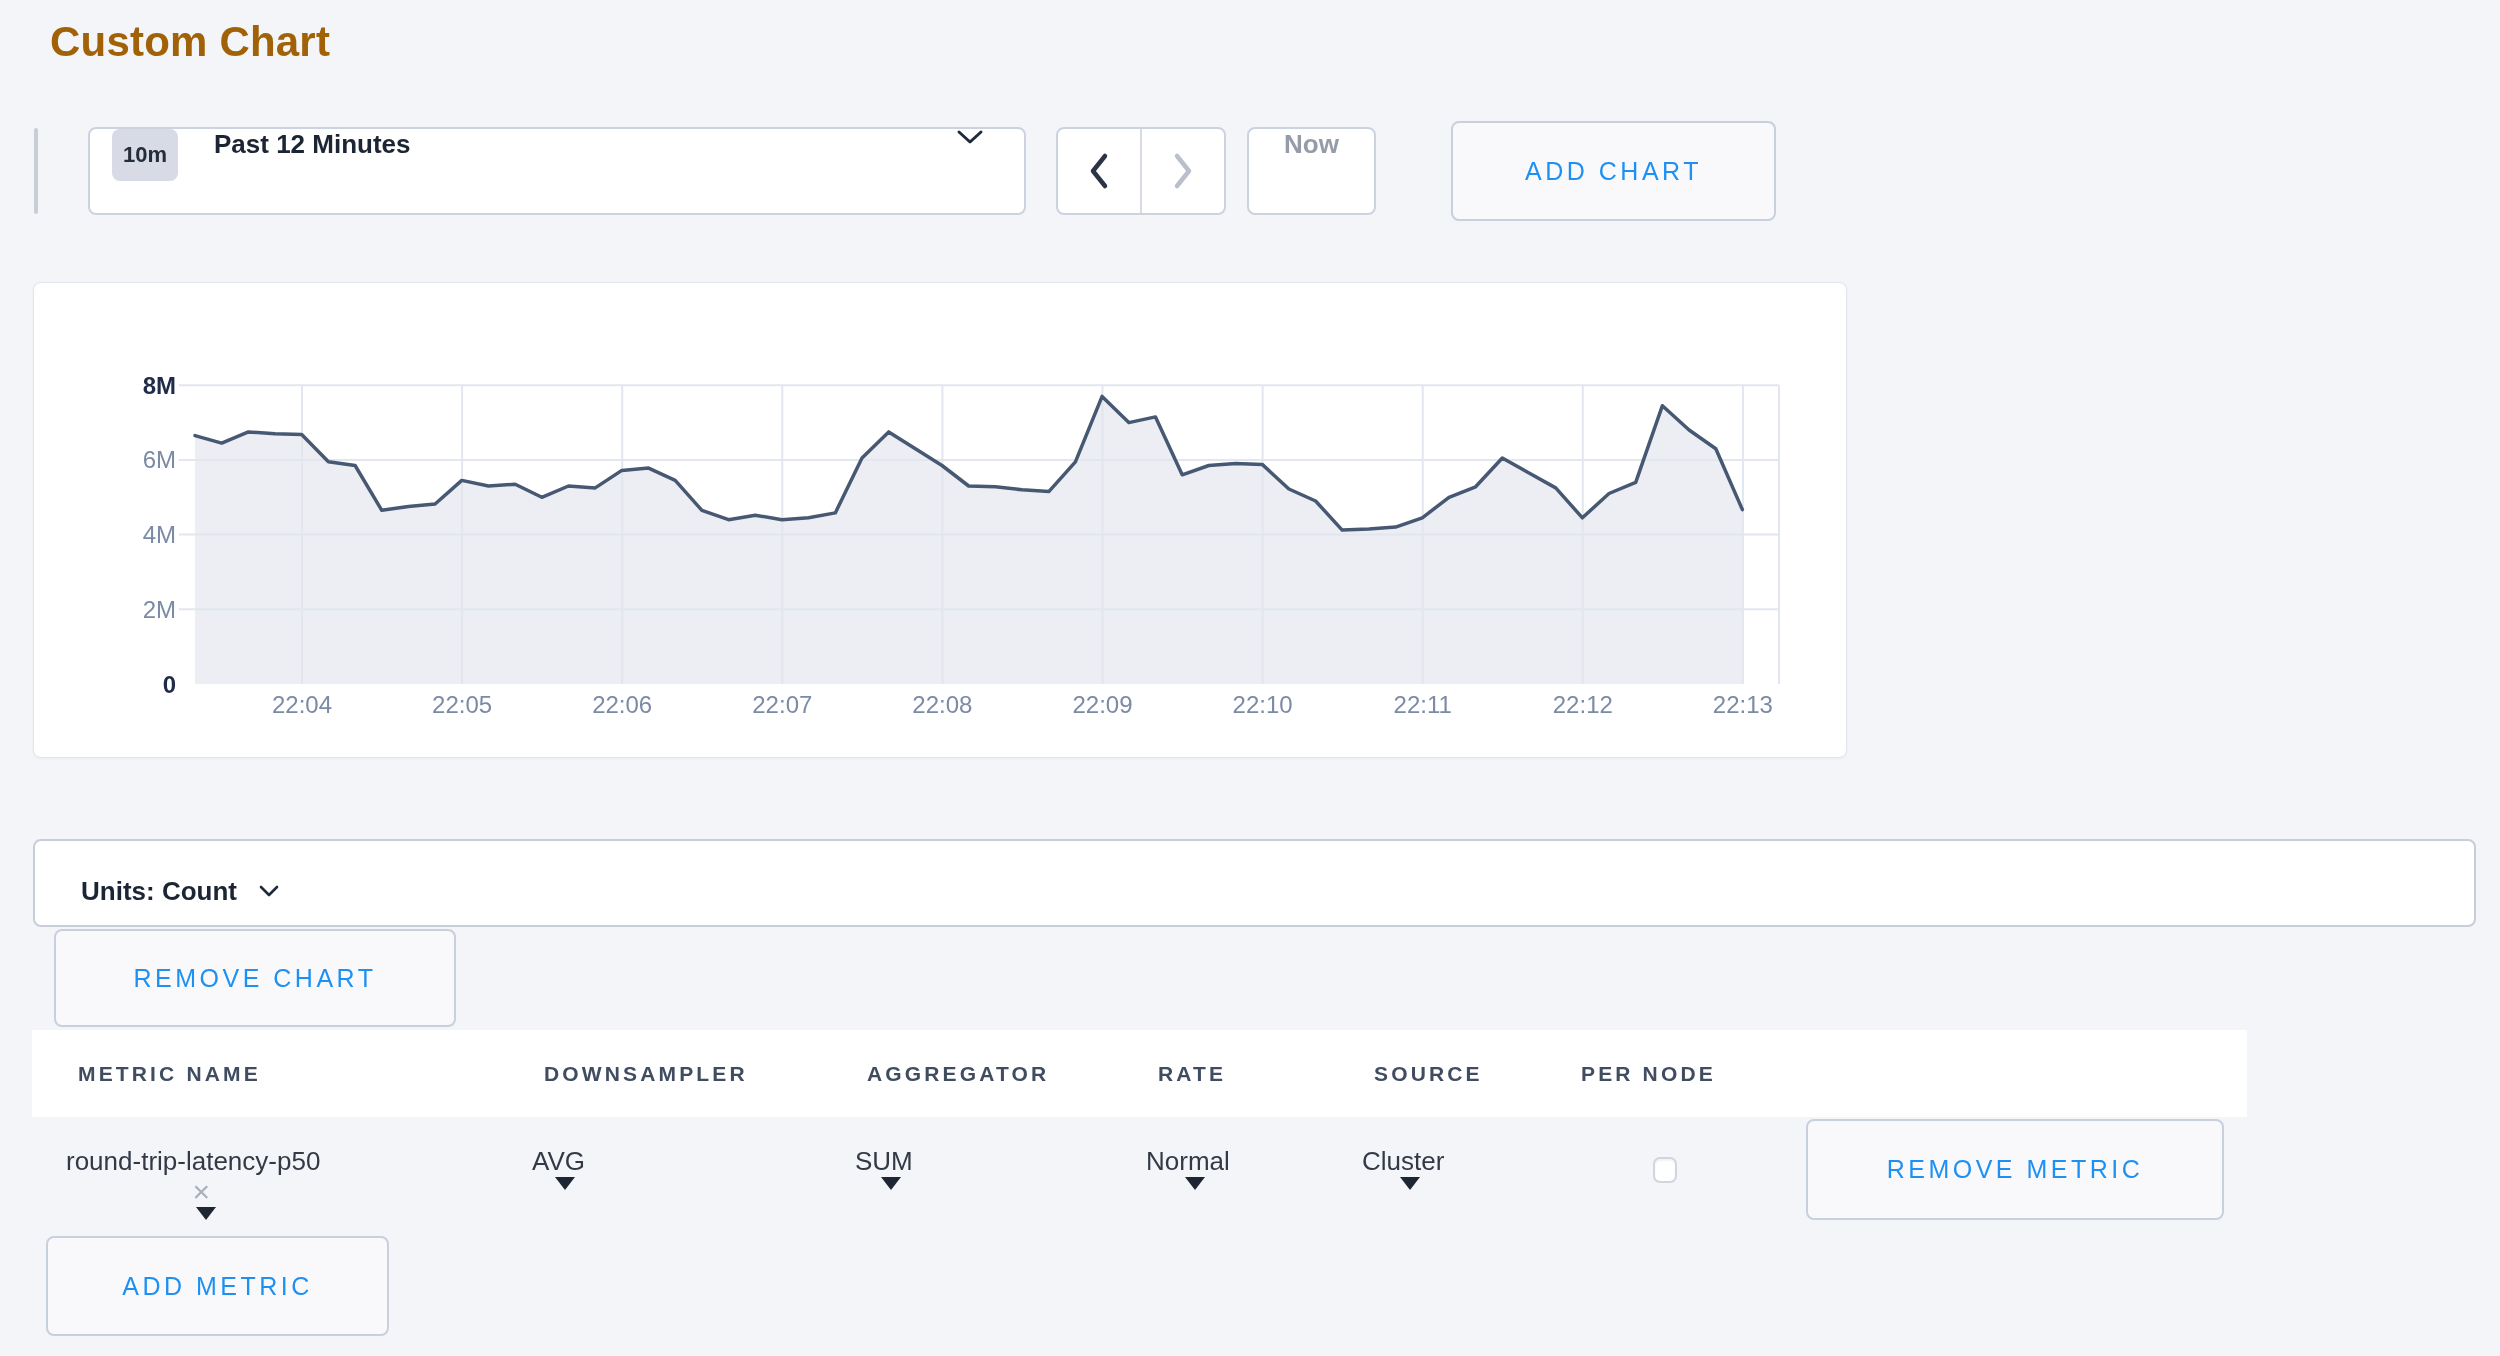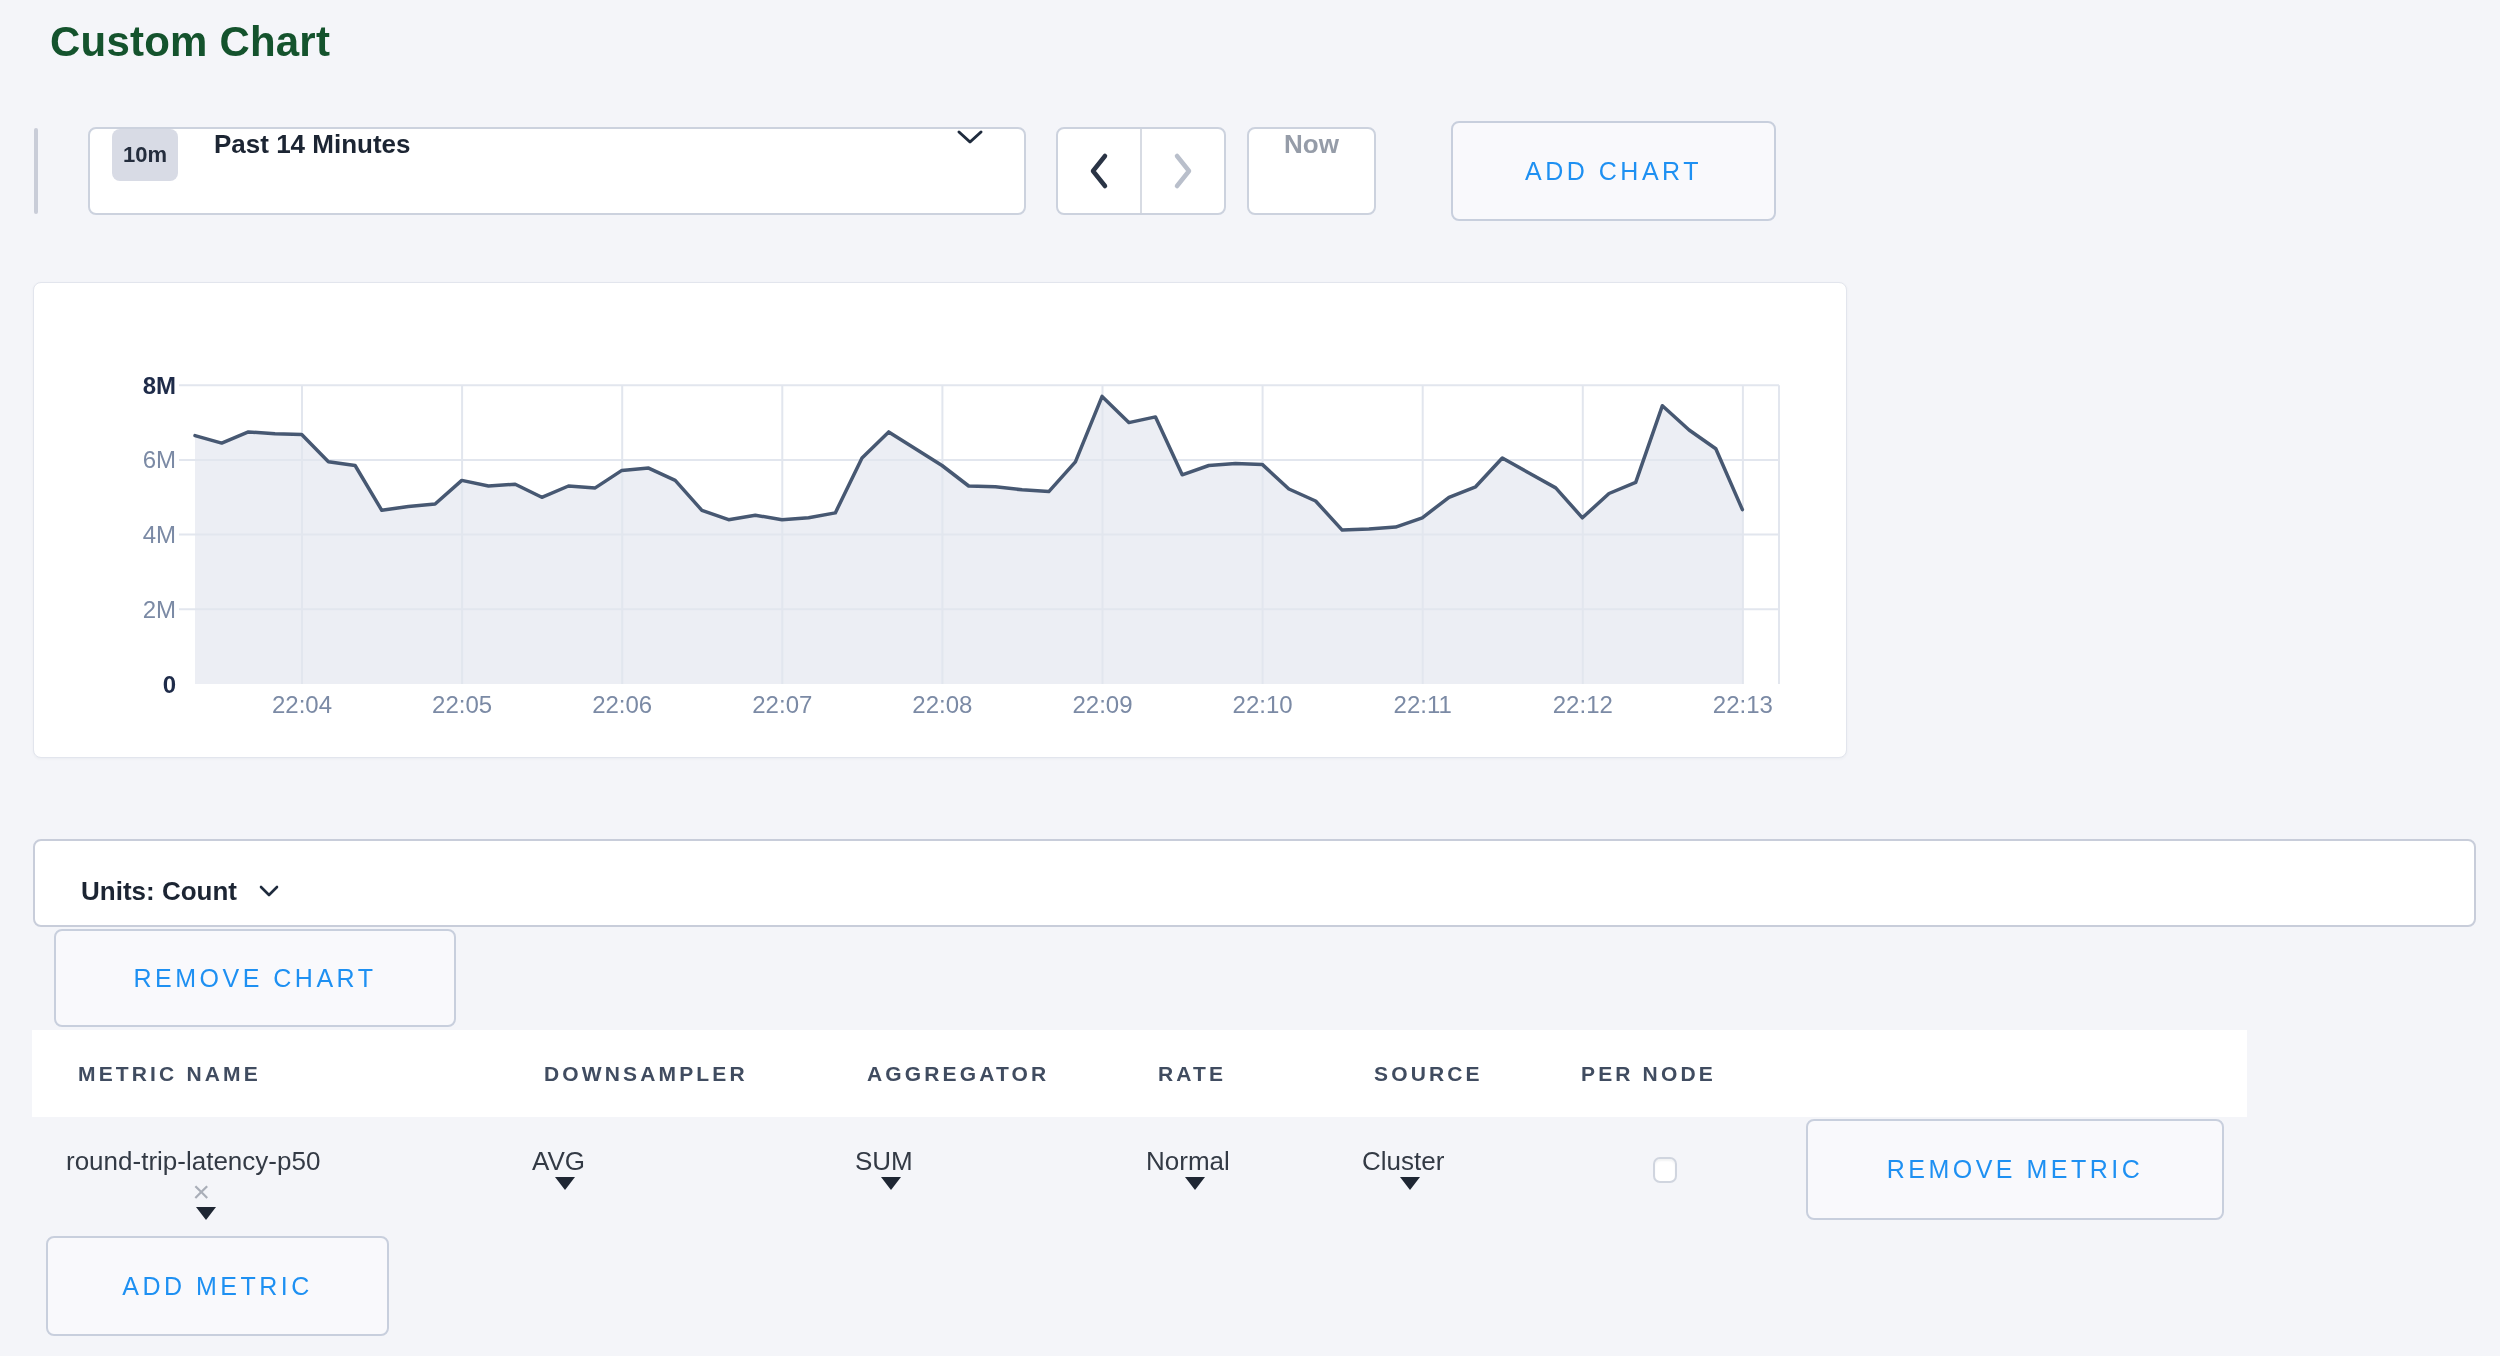--- a/index.html
+++ b/index.html
@@ -1,19 +1,19 @@
 <!DOCTYPE html>
 <html><head>
 <meta charset="utf-8">
 <style>
   html,body{margin:0;padding:0;background:#f4f5f9;}
   #canvas{position:relative;width:2500px;height:1356px;background:#f4f5f9;overflow:hidden;
           font-family:"Liberation Sans","DejaVu Sans",sans-serif;color:#1f2b3d;}
   .abs{position:absolute;box-sizing:border-box;}
-  .page-title{font-size:42px;font-weight:700;color:#14532d;letter-spacing:.2px;}
+  .page-title{font-size:42px;font-weight:700;color:#a16207;letter-spacing:.2px;}
   .vdivider{background:#c9cdd8;border-radius:2px;}
   .control{background:#ffffff;border:2px solid #ccd2de;border-radius:8px;display:flex;align-items:flex-start;}
   .dropdown{cursor:pointer;}
   .badge{background:#d8dbe5;border-radius:8px;color:#242d3d;font-weight:700;font-size:22px;
          display:flex;align-items:center;justify-content:center;}
   .dd-label{font-size:26px;font-weight:700;color:#1c2533;}
   .btn-half{flex:1;height:100%;display:flex;align-items:center;justify-content:center;cursor:pointer;}
   .btn-half+.btn-half{border-left:2px solid #d7dbe3;}
   .now-btn{justify-content:center;font-size:26px;font-weight:700;color:#959ca8;cursor:pointer;}
   .ghost-btn{background:rgba(255,255,255,.45);border:2px solid #c8cfdd;border-radius:8px;
@@ -42,21 +42,21 @@
 <body>
 
 <div id="canvas">
 
   <div class="abs page-title" style="left:50px;top:18px;">Custom Chart</div>
 
   <div class="abs vdivider" style="left:34px;top:128px;width:4px;height:86px;"></div>
 
   <div class="abs control dropdown" style="left:88px;top:127px;width:938px;height:88px;padding:0 40px 0 22px;">
     <span class="badge" style="width:66px;height:52px;">10m</span>
-    <span class="dd-label" style="margin-left:36px;flex:1;">Past 14 Minutes</span>
+    <span class="dd-label" style="margin-left:36px;flex:1;">Past 12 Minutes</span>
     <svg width="28" height="17" viewBox="0 0 28 17">
       <polyline points="3,3 14,13 25,3" fill="none" stroke="#1f2b3d" stroke-width="3" stroke-linecap="round" stroke-linejoin="round"></polyline>
     </svg>
   </div>
 
   <div class="abs control" style="left:1056px;top:127px;width:170px;height:88px;padding:0;">
     <div class="btn-half">
       <svg width="24" height="38" viewBox="0 0 24 38">
         <polyline points="18,4 6,19 18,34" fill="none" stroke="#2a3445" stroke-width="4.5" stroke-linecap="round" stroke-linejoin="round"></polyline>
       </svg>

